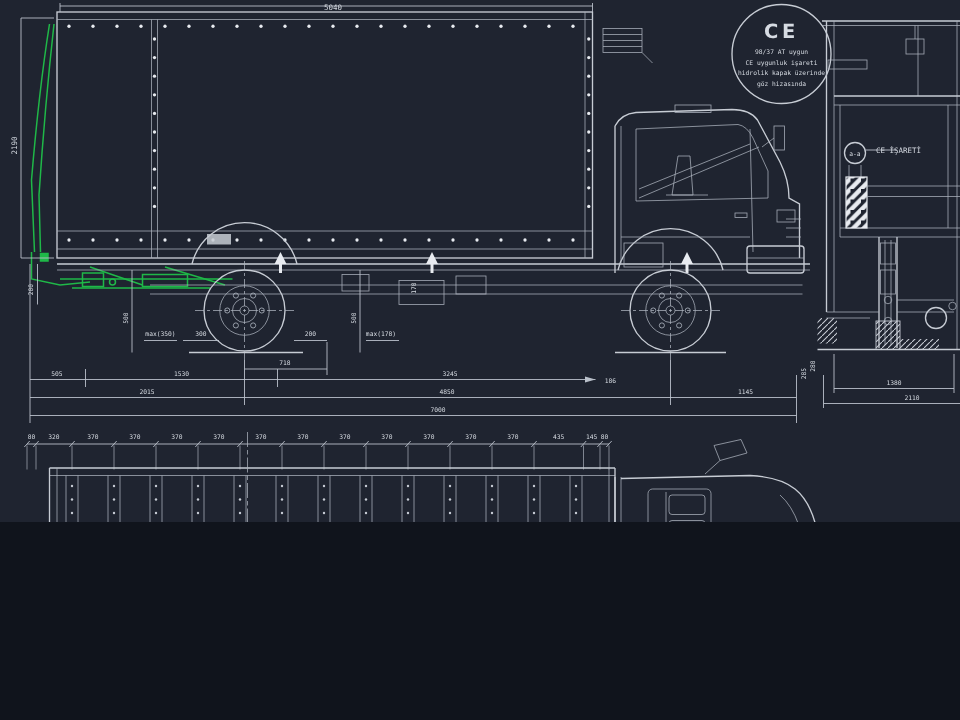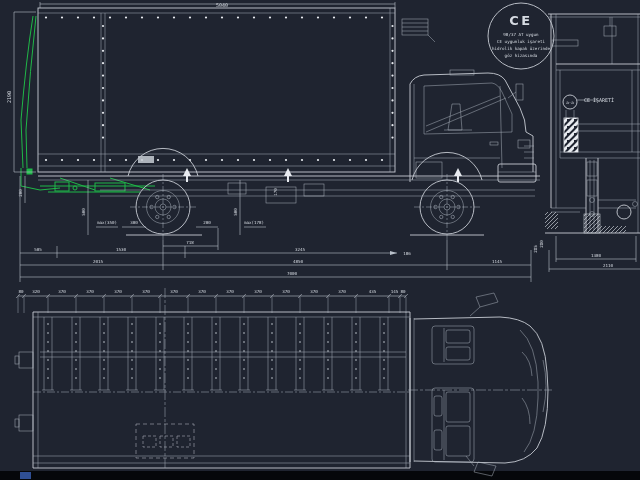--- a/index.html
+++ b/index.html
@@ -1,16 +1,16 @@
 <!DOCTYPE html>
 <html><head>
 <meta charset="utf-8">
 <style>
   html,body{margin:0;padding:0;background:#10141c;}
-  #stage{width:640px;height:480px;position:relative;overflow:hidden;background:#1f2430;}
+  #stage{width:640px;height:348px;position:relative;overflow:hidden;background:#1f2430;}
   svg{display:block}
   .ln{stroke:#c7ccd4;stroke-width:.9;fill:none}
   .thin{stroke:#aeb5c0;stroke-width:.55;fill:none;opacity:.9}
   .grn{stroke:#1fb848;stroke-width:1;fill:none}
   .dim{stroke:#b9c0ca;stroke-width:.6;fill:none}
   .txt{fill:#d6dbe2;font-family:"DejaVu Sans Mono","Liberation Mono",monospace;font-size:5px;text-anchor:middle}
   .txts{font-size:4.2px}
   .cebig{font-family:"DejaVu Sans","Liberation Sans",sans-serif;font-weight:bold;font-size:13px;letter-spacing:2.5px}
 </style>
 </head>

